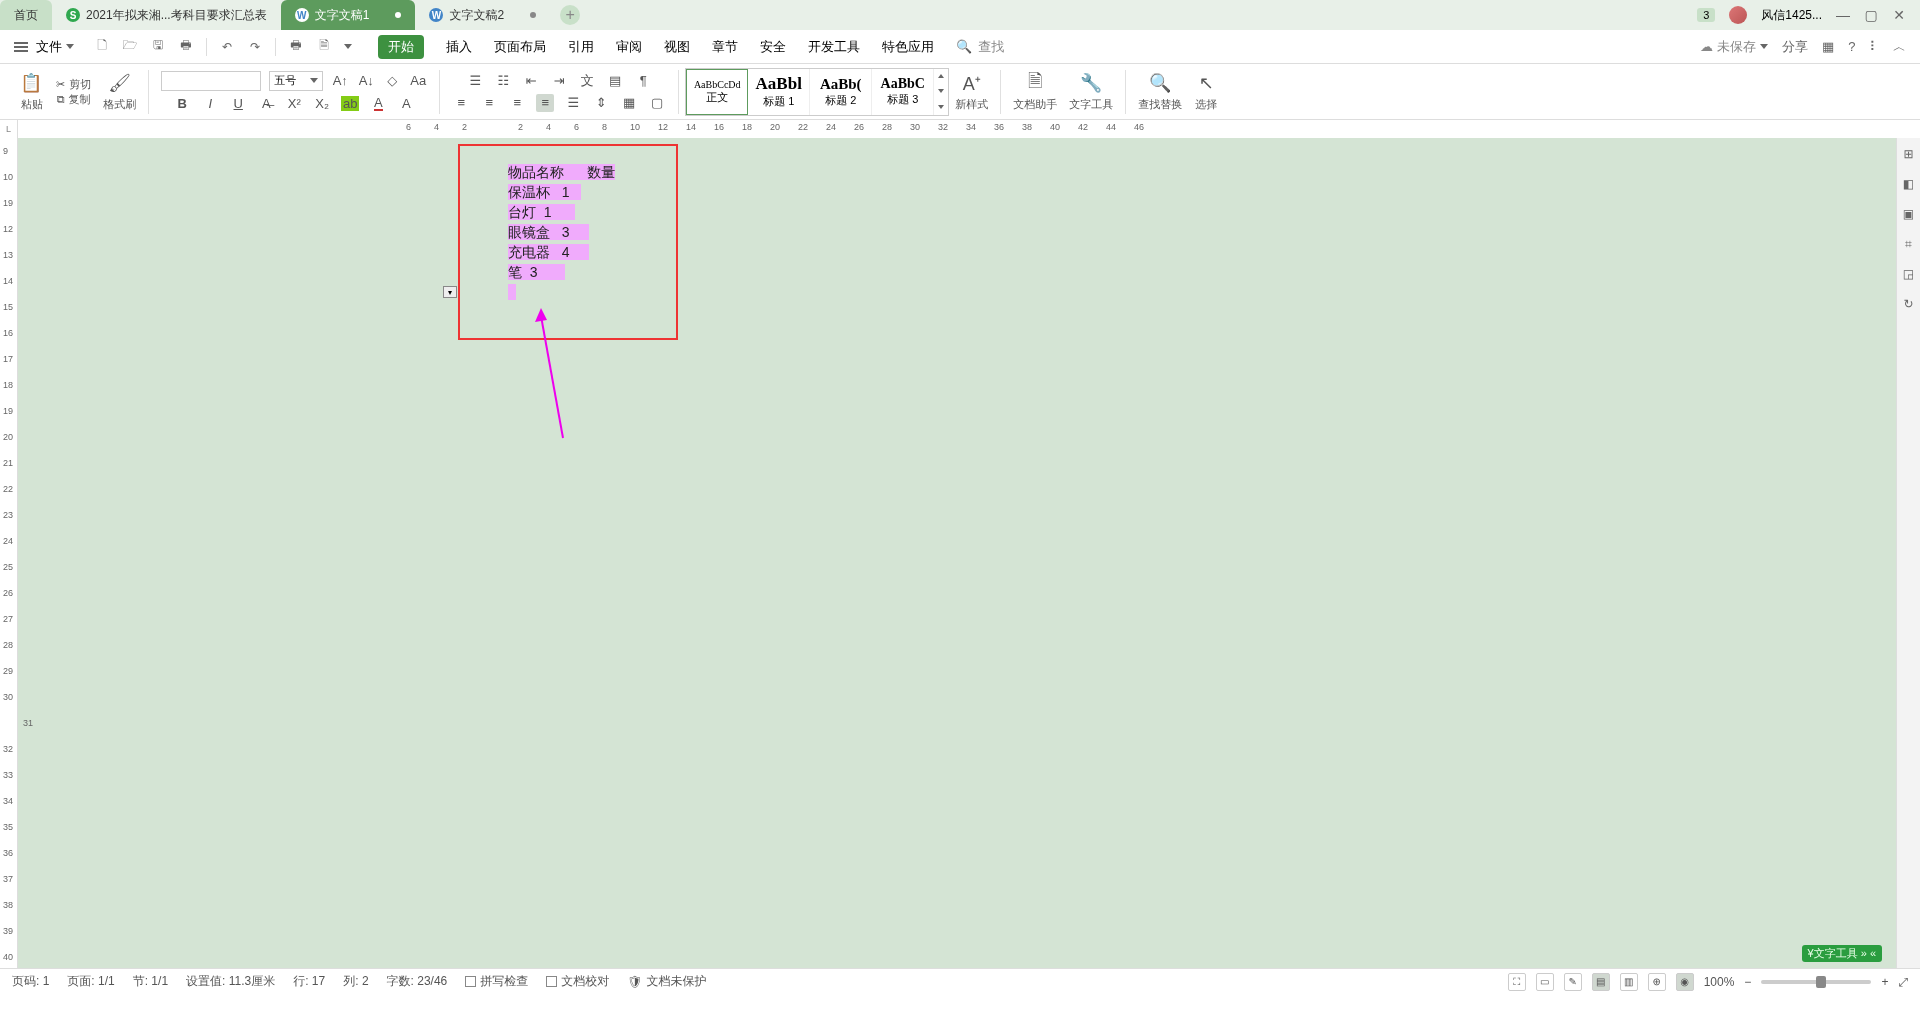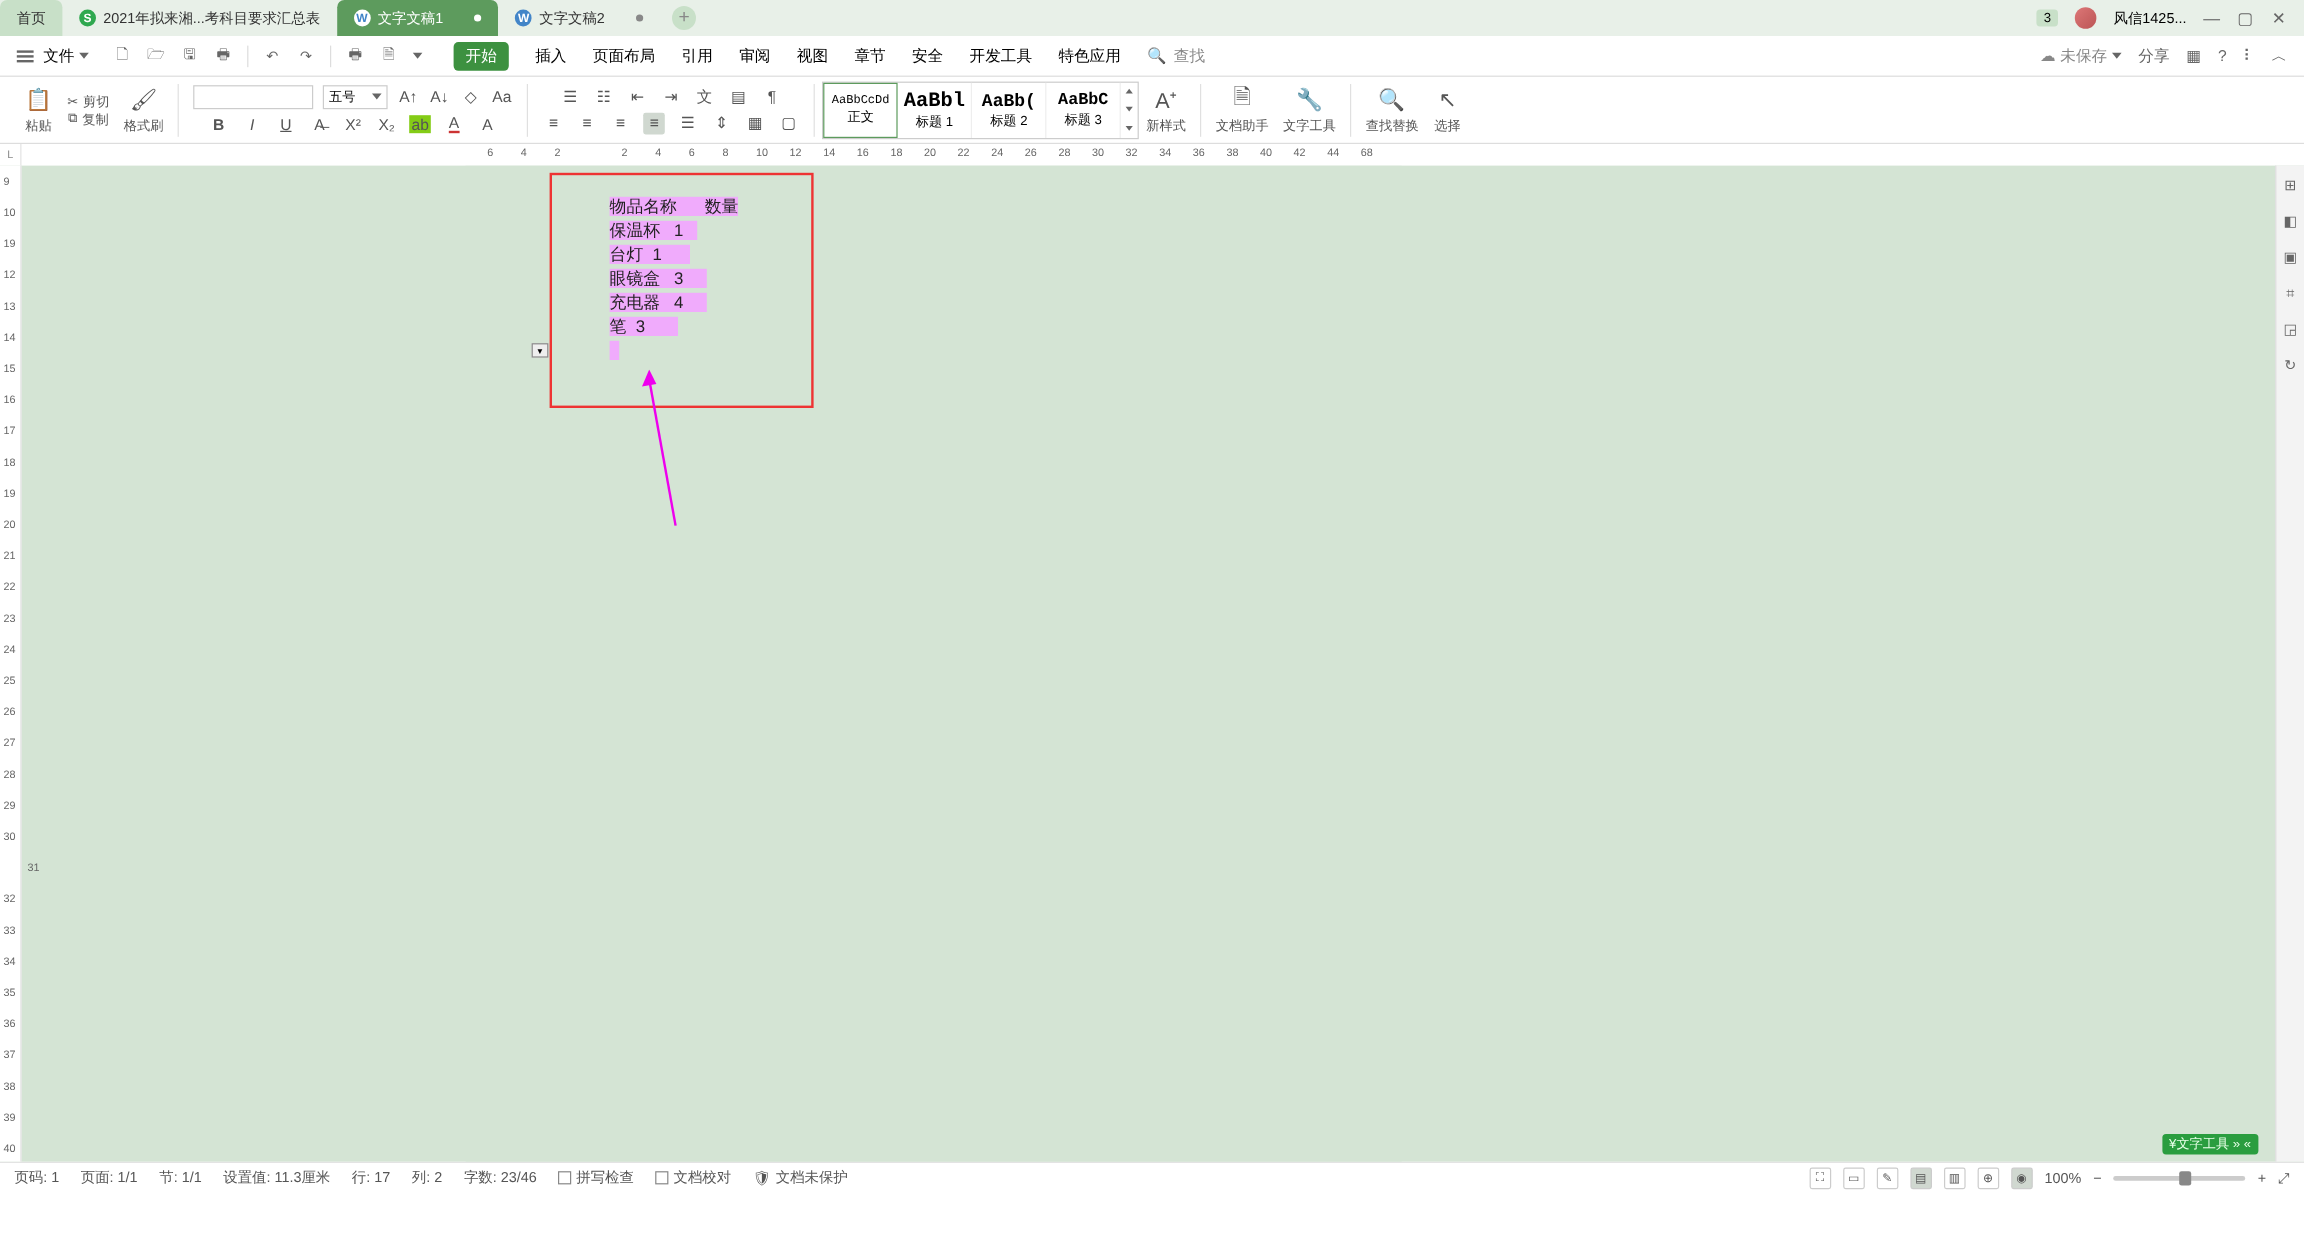--- a/index.html
+++ b/index.html
@@ -52,21 +52,21 @@
 .fmt-btn { width: 18px; height: 18px; display: flex; align-items: center; justify-content: center; color: #555; font-size: 13px; }
 .fmt-b { font-weight: bold; }
 .fmt-i { font-style: italic; }
 .fmt-u { text-decoration: underline; }
 .fmt-a-ul { border-bottom: 2px solid #c33; display: inline-block; padding-bottom: 0; line-height: 12px; }
 .highlight-btn { background: #84cc16; padding: 0 2px; }
 .align-active { background: #d0d8d0; border-radius: 2px; }
 .style-gallery { display: flex; border: 1px solid #ccc; height: 48px; }
 .style-item { width: 62px; display: flex; flex-direction: column; align-items: center; justify-content: center; border-right: 1px solid #eee; font-size: 11px; }
 .style-item.active { border: 1px solid #5d9b5d; }
-.style-prev { font-family: Liberation Mono, monospace; }
+.style-prev { font-family: Liberation Serif, serif; }
 .style-gallery-btn { width: 14px; display: flex; flex-direction: column; justify-content: space-around; align-items: center; }
 .tri-up { width: 0; height: 0; border-left: 3px solid transparent; border-right: 3px solid transparent; border-bottom: 4px solid #666; }
 .tri-dn { width: 0; height: 0; border-left: 3px solid transparent; border-right: 3px solid transparent; border-top: 4px solid #666; }
 
 
 .ruler-wrap { height: 18px; display: flex; }
 .ruler-corner { width: 18px; border-right: 1px solid #ddd; display: flex; align-items: center; justify-content: center; font-size: 9px; color: #888; }
 .h-ruler { flex: 1; position: relative; background: #fff; font-size: 9px; color: #666; }
 .h-ruler span { position: absolute; top: 2px; }
 
@@ -338,21 +338,21 @@
       <span style="left: 836px;">26</span>
       <span style="left: 864px;">28</span>
       <span style="left: 892px;">30</span>
       <span style="left: 920px;">32</span>
       <span style="left: 948px;">34</span>
       <span style="left: 976px;">36</span>
       <span style="left: 1004px;">38</span>
       <span style="left: 1032px;">40</span>
       <span style="left: 1060px; text-align: center;">42</span>
       <span style="left: 1088px;">44</span>
-      <span style="left: 1116px;">68</span>
+      <span style="left: 1116px;">46</span>
     </div>
 </div>
 
 <div class="doc-area">
   <div class="v-ruler" id="vruler">
       <span style="top: 8px;">9</span>
       <span style="top: 34px;">10</span>
       <span style="top: 60px;">19</span>
       <span style="top: 86px;">12</span>
       <span style="top: 112px;">13</span>

